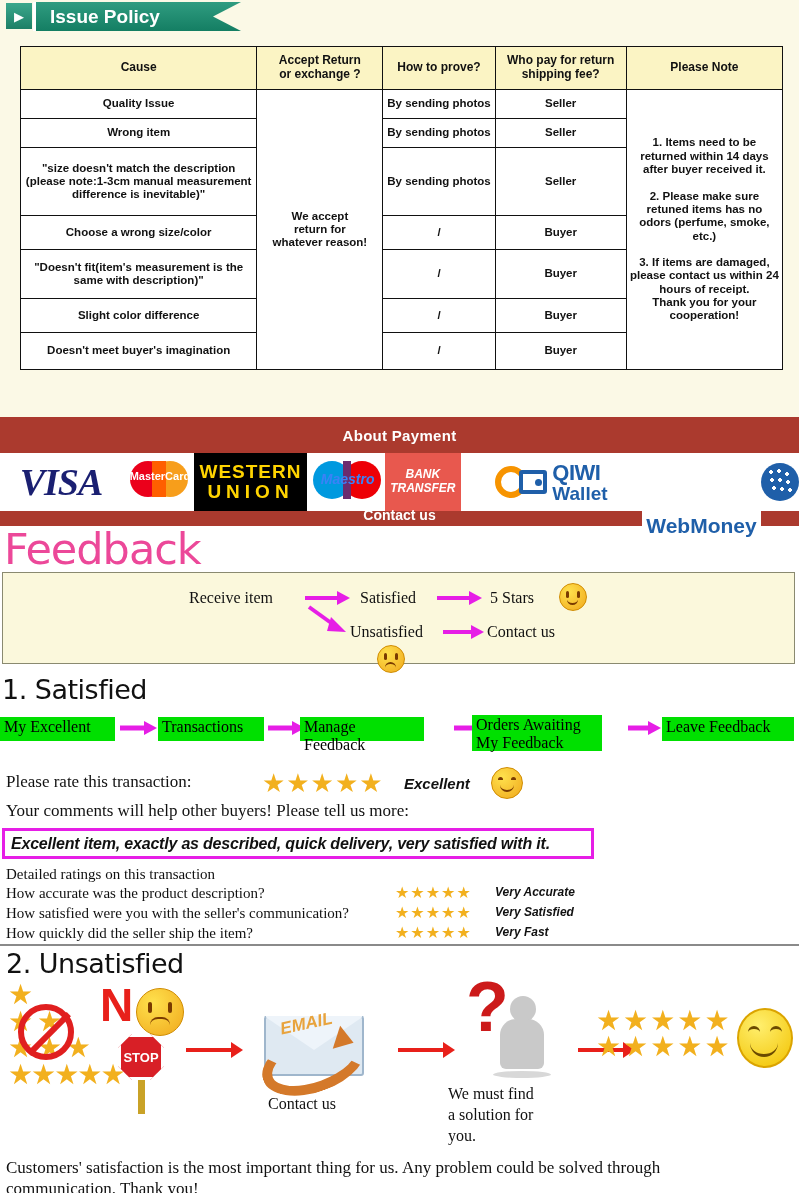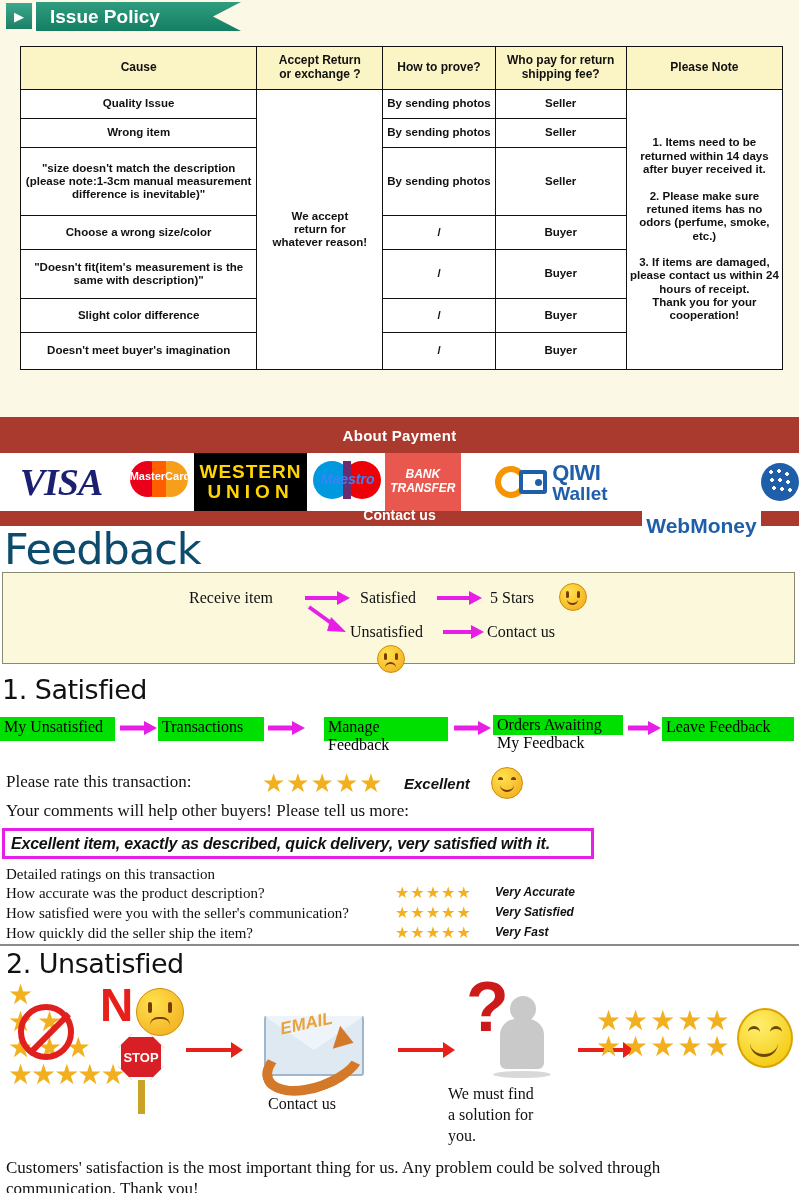--- a/index.html
+++ b/index.html
@@ -139,21 +139,21 @@
       radial-gradient(circle 2px at 23px 22px,#fff 99%,transparent 100%);
   }
   .contact-title{
     position:absolute;left:0;top:87px;width:799px;height:22px;
     color:#fff;font-weight:bold;font-size:14px;
     display:flex;align-items:center;justify-content:center;
   }
   
   .fb-title{
     position:absolute;left:4px;top:528px;
-    font-size:43px;line-height:1;color:#0c4a6e;
+    font-size:43px;line-height:1;color:#ec4899;
     font-family:"DejaVu Sans",sans-serif;font-weight:normal;
     letter-spacing:-1px;
   }
   .fb-box{
     position:absolute;left:2px;top:572px;width:793px;height:92px;
     background:#fbf8dc;border:1px solid #8a8a70;box-sizing:border-box;
   }
   .flowtxt{position:absolute;font-family:"Liberation Serif",serif;font-size:16px;color:#111;}
   .arr{position:absolute;}
   .emo{position:absolute;border-radius:50%;}
@@ -413,36 +413,36 @@
     <div class="emo-face sad">
         <i class="l"></i>
         <i class="r"></i>
         <b></b>
       </div>
   </div>
 </div>
 
 <div class="sec-title" style="top:676px">1. Satisfied</div>
 
-<div class="gbox" style="left:0px;top:717px;width:115px;height:24px">My Unsatisfied</div>
+<div class="gbox" style="left:0px;top:717px;width:115px;height:24px">My Excellent</div>
 <svg class="marr" style="left:118px;top:721px" width="40" height="15">
   <line x1="2" y1="7" x2="26" y2="7" stroke="#e61ee6" stroke-width="5"></line>
   <polygon points="26,0 39,7 26,14" fill="#e61ee6"></polygon>
 </svg>
 <div class="gbox" style="left:158px;top:717px;width:106px;height:24px">Transactions</div>
 <svg class="marr" style="left:266px;top:721px" width="40" height="15">
   <line x1="2" y1="7" x2="26" y2="7" stroke="#e61ee6" stroke-width="5"></line>
   <polygon points="26,0 39,7 26,14" fill="#e61ee6"></polygon>
 </svg>
-<div class="gbox" style="left:324px;top:717px;width:124px;height:24px">Manage Feedback</div>
+<div class="gbox" style="left:300px;top:717px;width:124px;height:24px">Manage Feedback</div>
 <svg class="marr" style="left:452px;top:721px" width="40" height="15">
   <line x1="2" y1="7" x2="26" y2="7" stroke="#e61ee6" stroke-width="5"></line>
   <polygon points="26,0 39,7 26,14" fill="#e61ee6"></polygon>
 </svg>
-<div class="gbox" style="left:493px;top:715px;width:130px;height:20px">
+<div class="gbox" style="left:472px;top:715px;width:130px;height:36px">
   <span>Orders Awaiting</span><br>
   <span>My Feedback</span>
 </div>
 <svg class="marr" style="left:626px;top:721px" width="36" height="15">
   <line x1="2" y1="7" x2="22" y2="7" stroke="#e61ee6" stroke-width="5"></line>
   <polygon points="22,0 35,7 22,14" fill="#e61ee6"></polygon>
 </svg>
 <div class="gbox" style="left:662px;top:717px;width:132px;height:24px">Leave Feedback</div>
 
 <div class="ser" style="left:6px;top:772px;font-size:17px">Please rate this transaction:</div>

